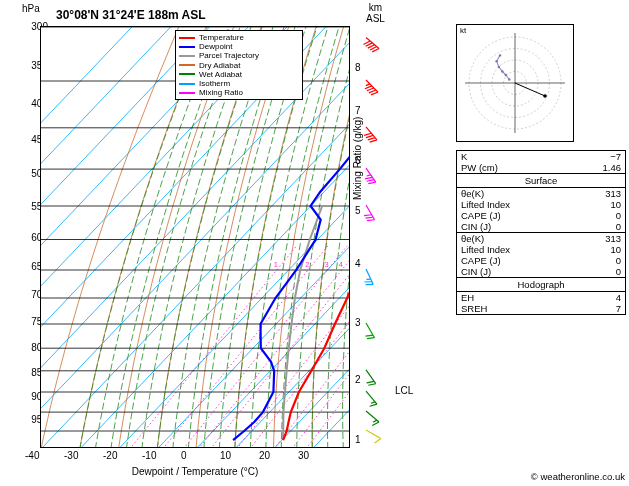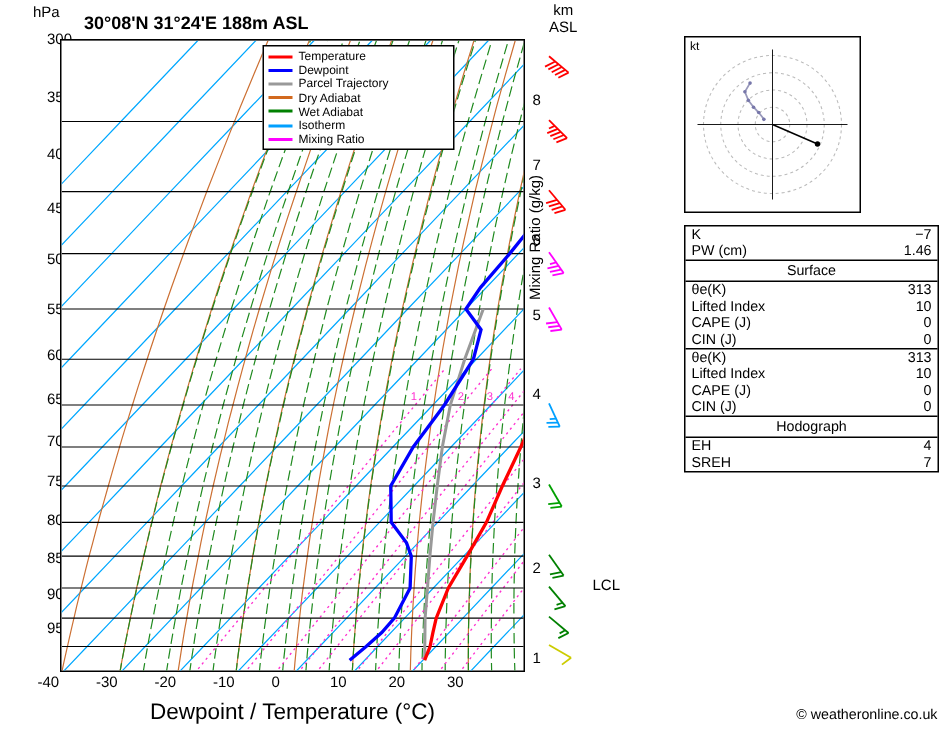--- a/index.html
+++ b/index.html
@@ -57,21 +57,21 @@
     position: absolute;
     font-size: 10px; color: #000;
     text-align: left;
     width: 30px;
     top: 450px;
   }
   .xaxis-title {
     position: absolute;
     left: 40px; width: 310px; top: 466px;
     text-align: center;
-    font-size: 15px; color: #000;
+    font-size: 10px; color: #000;
   }
   .mixing-title {
     position: absolute;
     left: 352px; top: 200px;
     font-size: 10px; color: #000;
     transform: rotate(-90deg);
     transform-origin: left top;
     white-space: nowrap;
   }
   .kmtick {

